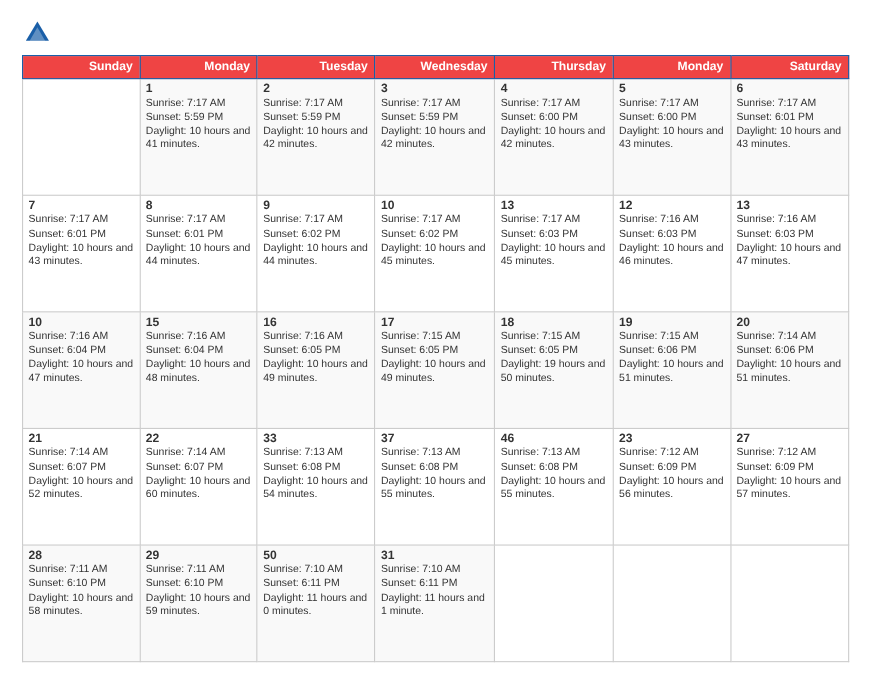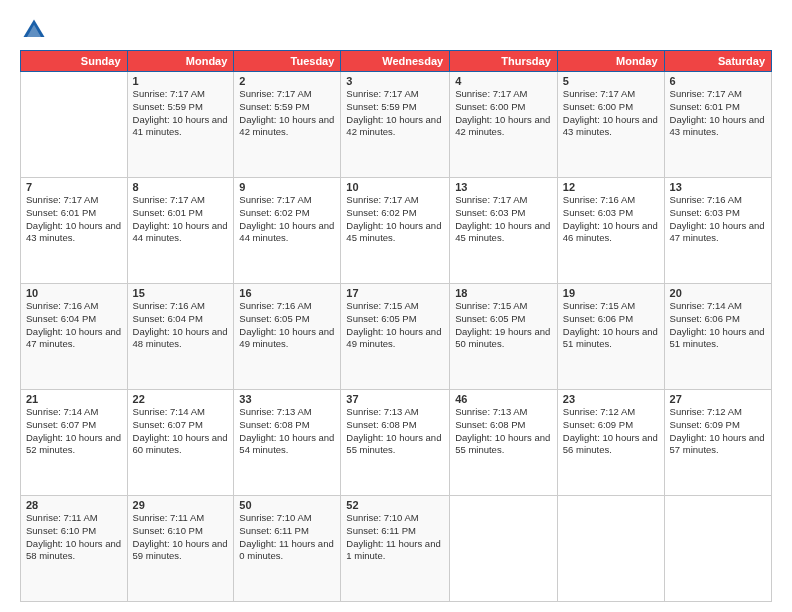--- a/index.html
+++ b/index.html
@@ -321,21 +321,21 @@
             <span class="cell-text">Sunset: 6:10 PM</span>
             <span class="cell-text">Daylight: 10 hours and 59 minutes.</span>
           </td>
           <td>
             <span class="day-num">50</span>
             <span class="cell-text">Sunrise: 7:10 AM</span>
             <span class="cell-text">Sunset: 6:11 PM</span>
             <span class="cell-text">Daylight: 11 hours and 0 minutes.</span>
           </td>
           <td>
-            <span class="day-num">52</span>
+            <span class="day-num">31</span>
             <span class="cell-text">Sunrise: 7:10 AM</span>
             <span class="cell-text">Sunset: 6:11 PM</span>
             <span class="cell-text">Daylight: 11 hours and 1 minute.</span>
           </td>
           <td class="empty"></td>
           <td class="empty"></td>
           <td class="empty"></td>
         </tr>
       </tbody>
   </table>

